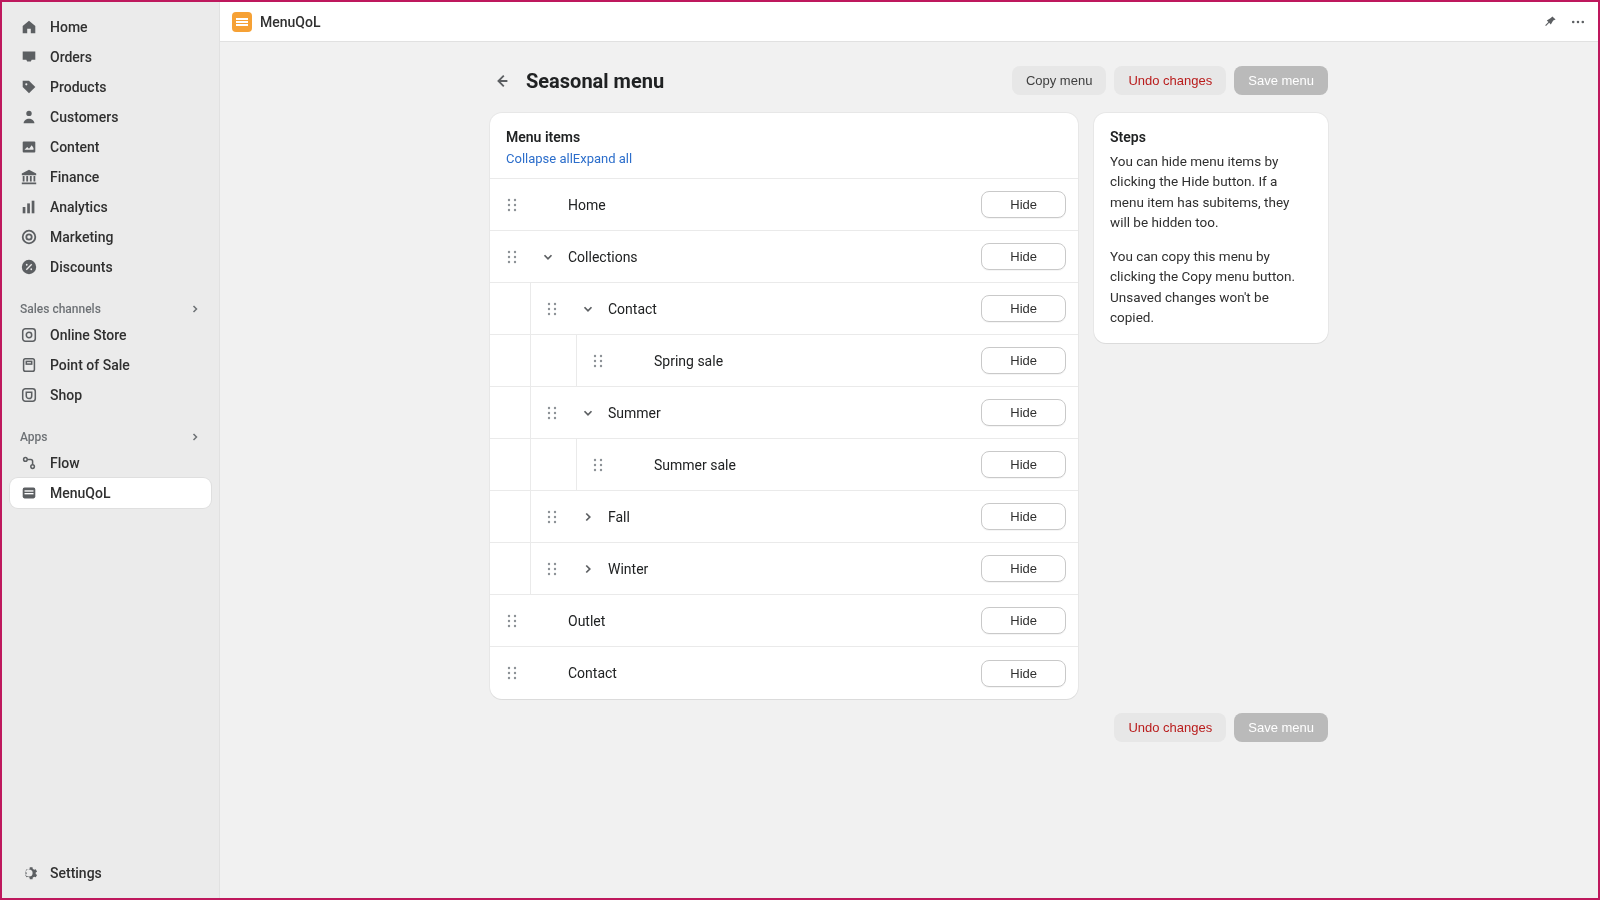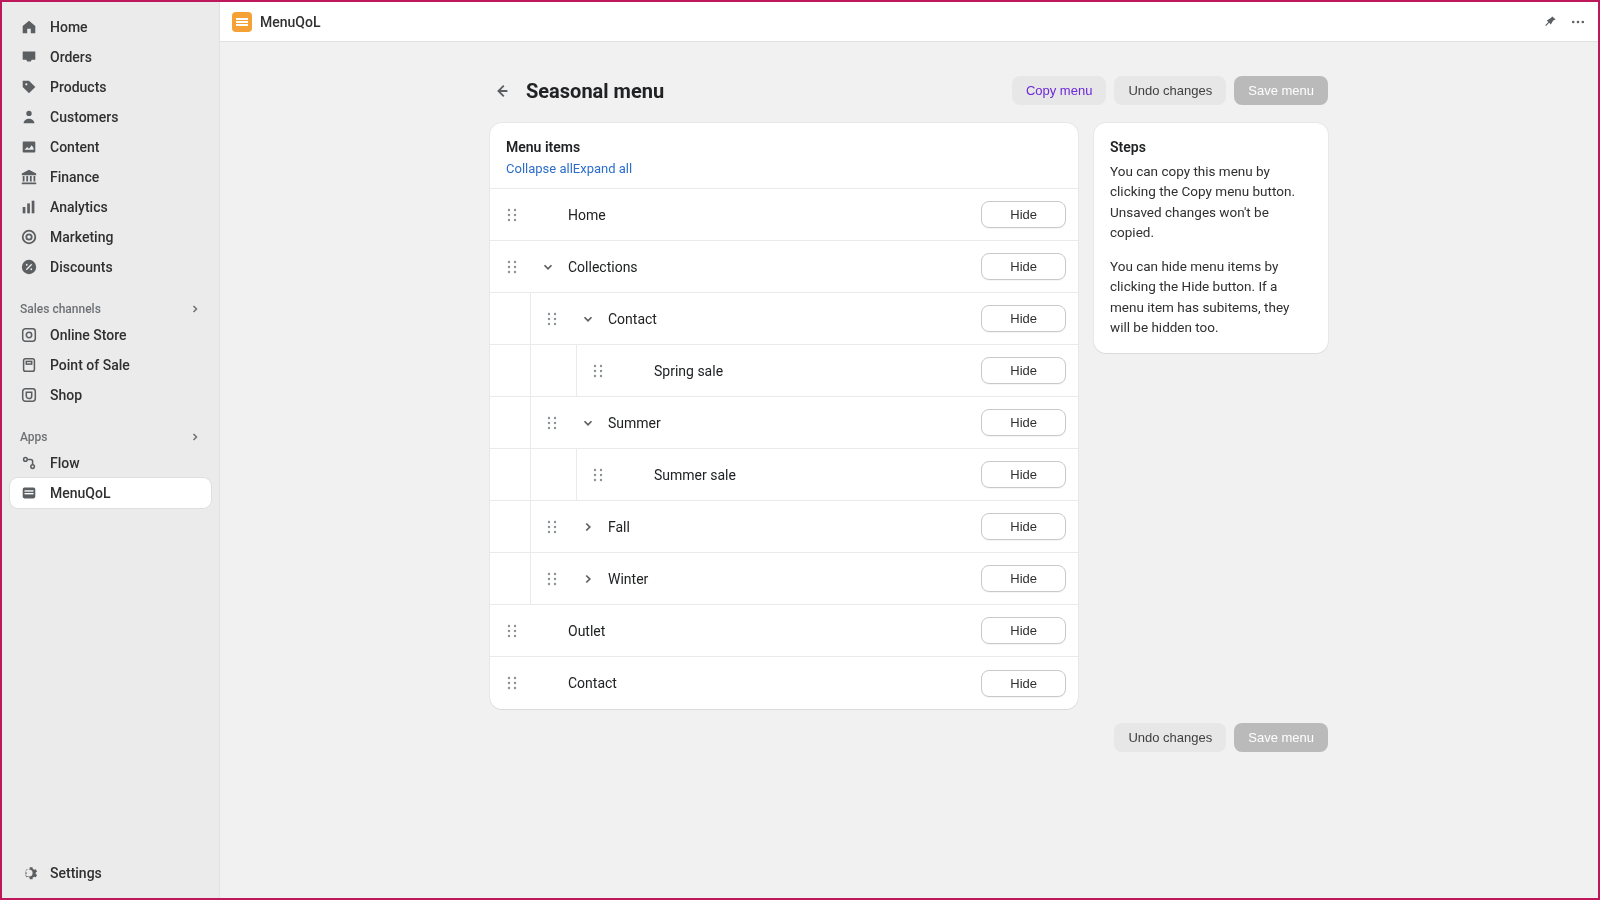--- a/index.html
+++ b/index.html
@@ -14,26 +14,26 @@
 .nav-section { display: flex; align-items: center; justify-content: space-between; padding: 8px 10px 4px; margin-top: 12px; color: #6d7175; font-size: 12px; font-weight: 500; }
 .arrow-right { width: 12px; height: 12px; }
 .main { flex: 1; display: flex; flex-direction: column; background: #f1f1f1; }
 .topbar { height: 40px; background: #fff; border-bottom: 1px solid #e1e1e1; display: flex; align-items: center; padding: 0 12px; gap: 8px; }
 .app-logo { width: 20px; height: 20px; background: #f6a135; border-radius: 4px; display:flex; align-items:center; justify-content:center; }
 .app-logo svg { width: 12px; height: 12px; }
 .app-name { font-weight: 500; color: #303030; }
 .topbar-actions { margin-left: auto; display: flex; gap: 12px; align-items: center; color: #5c5f62; }
 .topbar-actions .icon { cursor: pointer; }
 .content { flex: 1; overflow-y: auto; padding: 24px 0; }
-.content-inner { max-width: 870px; margin: 10px auto; padding: 0 16px; }
+.content-inner { max-width: 870px; margin: 0 auto; padding: 0 16px; }
 .page-header { display: flex; align-items: center; gap: 12px; margin-bottom: 18px; }
 .back-btn { width: 24px; height: 24px; display: flex; align-items: center; justify-content: center; cursor: pointer; color: #5c5f62; }
 .page-title { font-size: 20px; font-weight: 700; flex: 1; }
-.btn { padding: 7px 14px; border-radius: 8px; border: none; font-size: 13px; font-weight: 500; cursor: pointer; background: #e7e7e7; color: #6d28d9; }
-.btn:disabled { color: #404040; cursor: default; }
+.btn { padding: 7px 14px; border-radius: 8px; border: none; font-size: 13px; font-weight: 500; cursor: pointer; background: #e7e7e7; color: #404040; }
+.btn:disabled { color: #b91c1c; cursor: default; }
 .btn-primary { background: #303030; color: #fff; }
 .btn-primary:disabled { background: #bababa; color: #fff; }
 .header-actions { display: flex; gap: 8px; }
 .layout { display: flex; gap: 16px; align-items: flex-start; }
 .card { background: #fff; border-radius: 12px; box-shadow: 0 1px 0 rgba(0,0,0,0.05), 0 0 0 1px rgba(0,0,0,0.04); }
 .main-card { flex: 1; }
 .side-card { width: 234px; padding: 16px; }
 .card-header { padding: 16px 16px 0; }
 .card-title { font-weight: 600; font-size: 14px; margin-bottom: 6px; }
 .card-links { display: flex; margin-bottom: 12px; }
@@ -438,22 +438,22 @@
                   </span>
                 <span class="chev"></span>
                 <span class="row-label">Contact</span>
                 <button class="hide-btn">Hide</button>
               </div>
             </div>
           </div>
 
           <div class="card side-card">
             <div class="card-title">Steps</div>
+            <p class="steps-text">You can hide menu items by clicking the Hide button. If a menu item has subitems, they will be hidden too.</p>
             <p class="steps-text">You can copy this menu by clicking the Copy menu button. Unsaved changes won't be copied.</p>
-            <p class="steps-text">You can hide menu items by clicking the Hide button. If a menu item has subitems, they will be hidden too.</p>
           </div>
         </div>
 
         <div class="bottom-actions">
           <button class="btn" disabled="">Undo changes</button>
           <button class="btn btn-primary" disabled="">Save menu</button>
         </div>
       </div>
     </div>
   </main>

